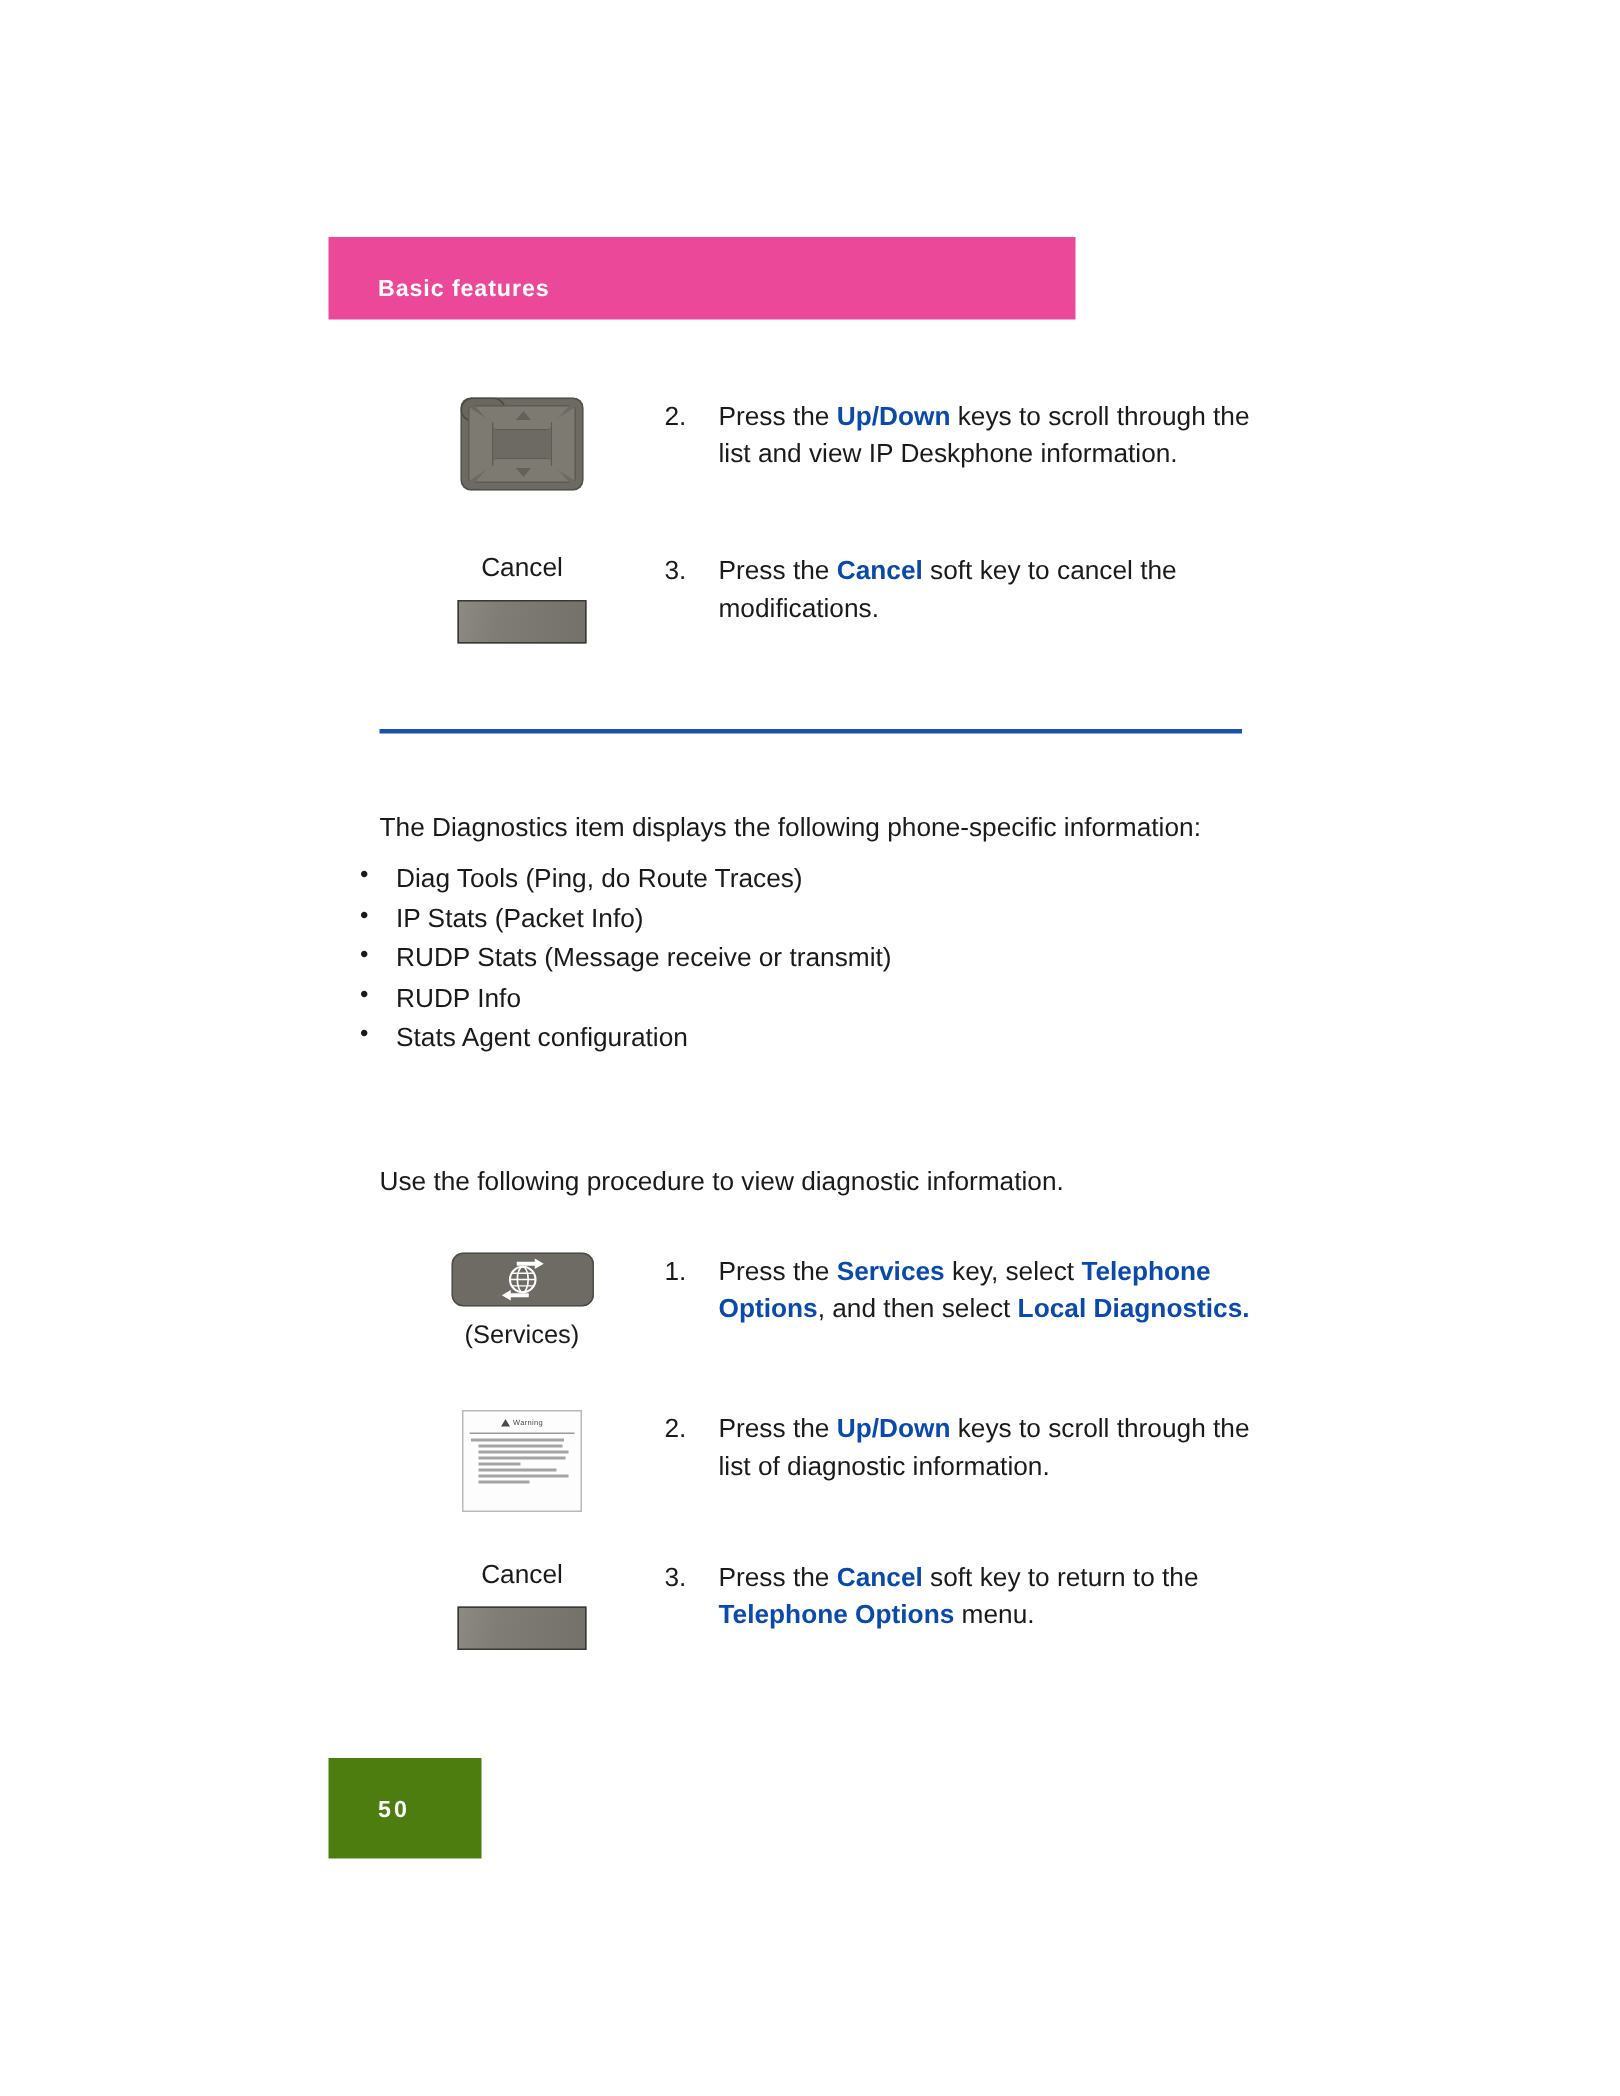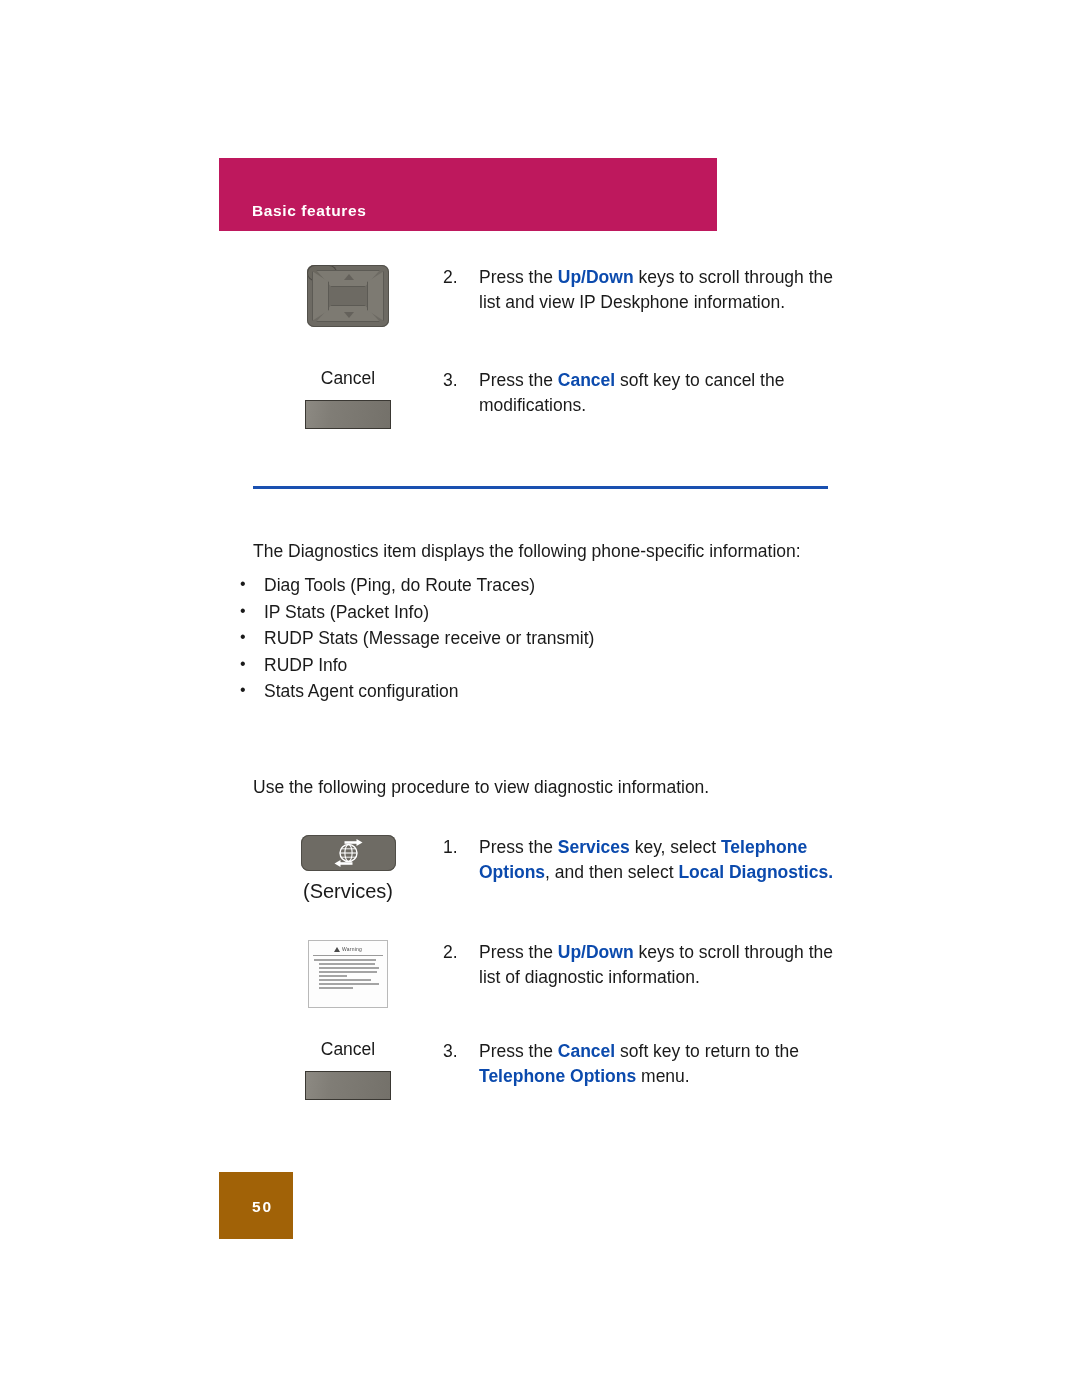--- a/index.html
+++ b/index.html
@@ -15,22 +15,22 @@
     color: #1a1a1a;
     overflow: hidden;
   }
 
   
   .header-band {
     position: absolute;
     left: 219px;
     top: 158px;
     width: 498px;
-    height: 73px;
-    background: #be185d;
+    height: 55px;
+    background: #ec4899;
   }
   .header-band-title {
     position: absolute;
     left: 33px;
     bottom: 11px;
     color: #ffffff;
     font-size: 15.5px;
     font-weight: bold;
     letter-spacing: 0.6px;
   }
@@ -116,21 +116,21 @@
   .svckey {
     width: 95px;
     height: 36px;
     margin: 0 auto;
     border-radius: 8px;
     background: #6e6b64;
     box-shadow: inset 0 0 0 1px #4f4d47;
     position: relative;
   }
   .svc-label {
-    font-size: 20px;
+    font-size: 17px;
     margin-top: 9px;
     color: #1a1a1a;
     text-align: center;
   }
 
   
   .softkey-label {
     font-size: 17.5px;
     color: #1a1a1a;
     margin-bottom: 11px;
@@ -240,23 +240,23 @@
     top: -1px;
     font-size: 16px;
     color: #1a1a1a;
   }
 
   
   .page-footer {
     position: absolute;
     left: 219px;
     top: 1172px;
-    width: 74px;
+    width: 102px;
     height: 67px;
-    background: #a16207;
+    background: #4d7c0f;
   }
   .page-footer .pnum {
     position: absolute;
     left: 33px;
     top: 26px;
     color: #ffffff;
     font-size: 15.5px;
     font-weight: bold;
     letter-spacing: 2px;
   }

